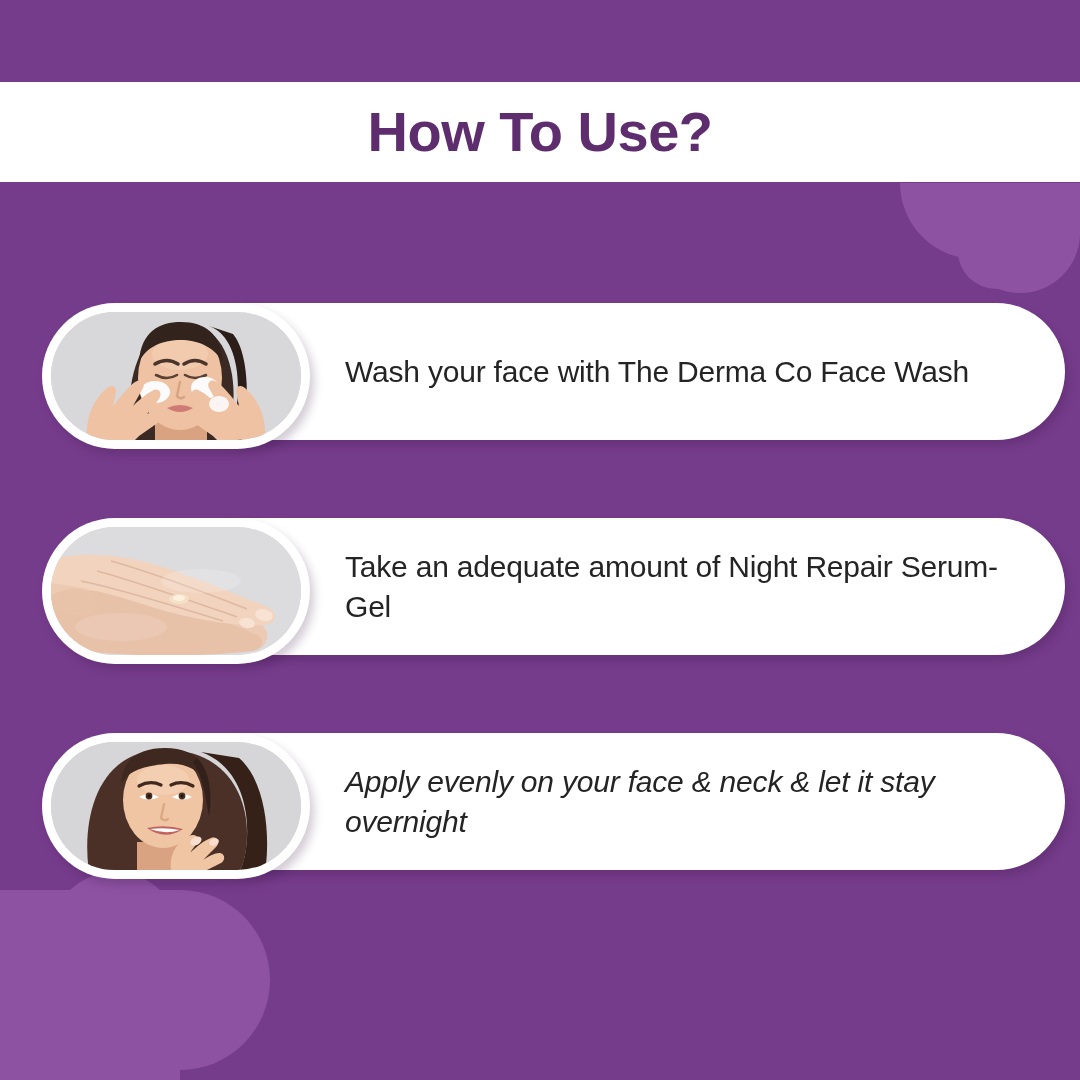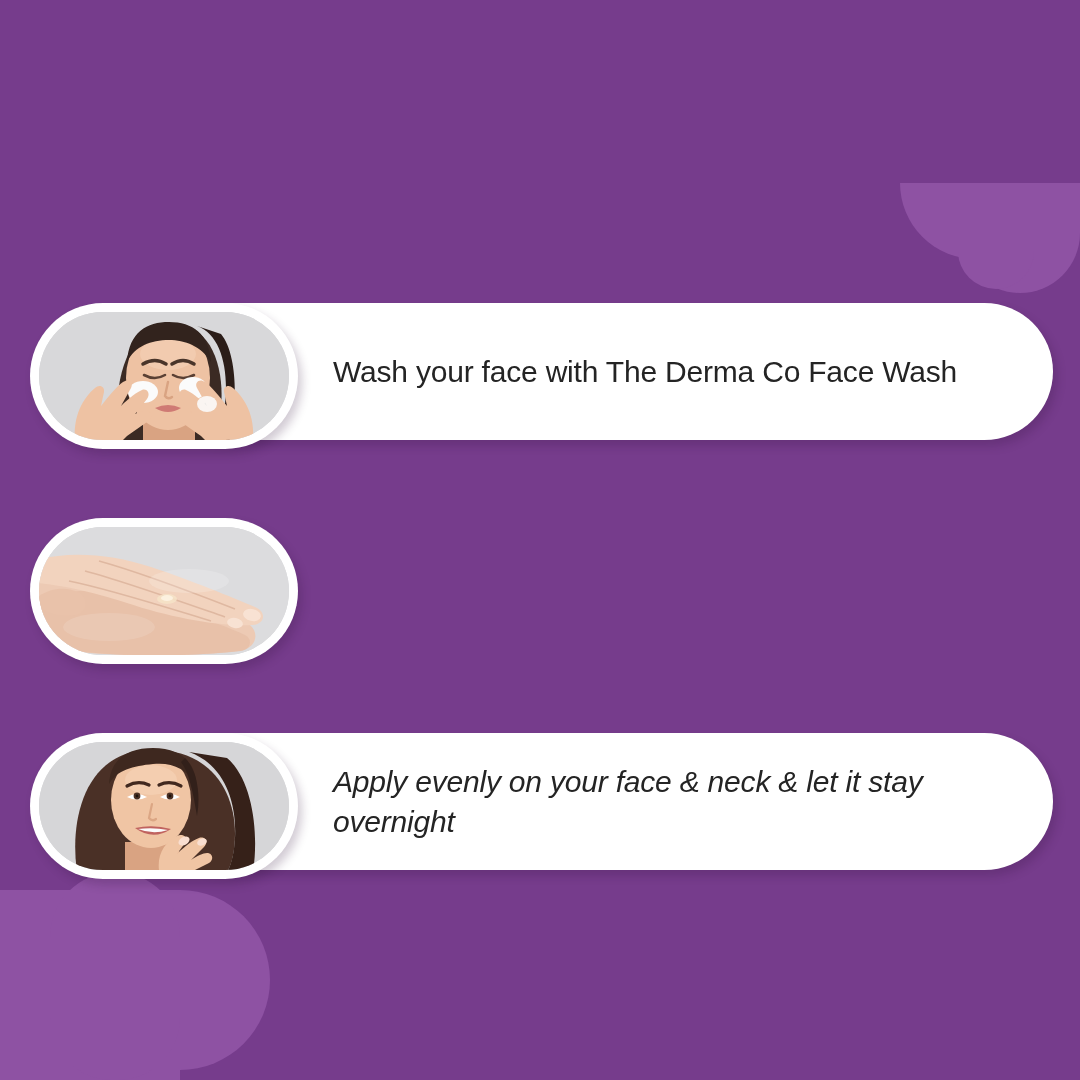--- a/index.html
+++ b/index.html
@@ -108,21 +108,21 @@
   .steps {
     position: absolute;
     left: 0;
     top: 0;
     width: 1080px;
     height: 1080px;
   }
 
   .step {
     position: absolute;
-    left: 30px;
+    left: 42px;
     width: 1023px;
     height: 137px;
   }
   .step-1 { top: 303px; }
   .step-2 { top: 518px; }
   .step-3 { top: 733px; font-style: italic; }
 
   .step-card {
     position: absolute;
     left: 128px;
@@ -181,20 +181,23 @@
     <div class="deco deco-tr-a"></div>
     <div class="deco deco-tr-b"></div>
     <div class="deco deco-tr-c"></div>
 
     <div class="deco deco-bl-a"></div>
     <div class="deco deco-bl-b"></div>
     <div class="deco deco-bl-c"></div>
     <div class="deco deco-bl-d"></div>
   </div>
 
+  <div class="title-band">
+    <div class="title-text">How To Use?</div>
+  </div>
 
   <div class="steps">
 
     <div class="step step-1">
       <div class="step-card">
         <div class="step-text">Wash your face with The Derma Co Face Wash</div>
       </div>
       <div class="thumb-frame">
         <div class="thumb">
           <svg viewBox="0 0 250 128" preserveAspectRatio="xMidYMid slice" aria-hidden="true">
@@ -227,20 +230,23 @@
             <path d="M36 128 C34 104 44 86 56 76 C60 72 66 74 65 80 L62 94 C70 84 78 74 84 70 C89 66 95 70 92 76 L82 94 C90 86 98 80 103 78 C108 76 112 82 108 87 L96 102 C100 100 106 98 109 99 C114 101 113 107 108 110 L88 124 L84 128 Z" fill="#eec2a3"></path>
 
             <path d="M214 128 C216 104 206 86 194 76 C190 72 184 74 185 80 L188 94 C180 84 172 74 166 70 C161 66 155 70 158 76 L168 94 C160 86 152 80 147 78 C142 76 138 82 142 87 L154 102 C150 100 144 98 141 99 C136 101 137 107 142 110 L162 124 L166 128 Z" fill="#eec2a3"></path>
             <ellipse cx="168" cy="92" rx="10" ry="8" fill="#fbfbfb" opacity="0.9"></ellipse>
           </svg>
         </div>
       </div>
     </div>
 
     <div class="step step-2">
+      <div class="step-card">
+        <div class="step-text">Take an adequate amount of Night Repair Serum-Gel</div>
+      </div>
       <div class="thumb-frame">
         <div class="thumb">
           <svg viewBox="0 0 250 128" preserveAspectRatio="xMidYMid slice" aria-hidden="true">
             <rect x="0" y="0" width="250" height="128" fill="#dcdcde"></rect>
 
             <path d="M-10 60 C20 46 60 42 100 52 C140 62 180 82 208 96 C222 104 218 122 200 124 C150 130 80 130 30 124 C4 120 -12 100 -10 60 Z" fill="#edcab4"></path>
             <path d="M-10 74 C20 62 62 60 104 72 C146 84 184 98 206 108 C214 112 212 122 202 124 C150 130 70 130 24 122 C2 118 -10 102 -10 74 Z" fill="#e6bda6" opacity="0.75"></path>
 
             <path d="M-6 74 C6 62 26 58 40 66 C50 72 48 86 36 88 C22 90 4 86 -6 74 Z" fill="#e9c2aa"></path>
 

